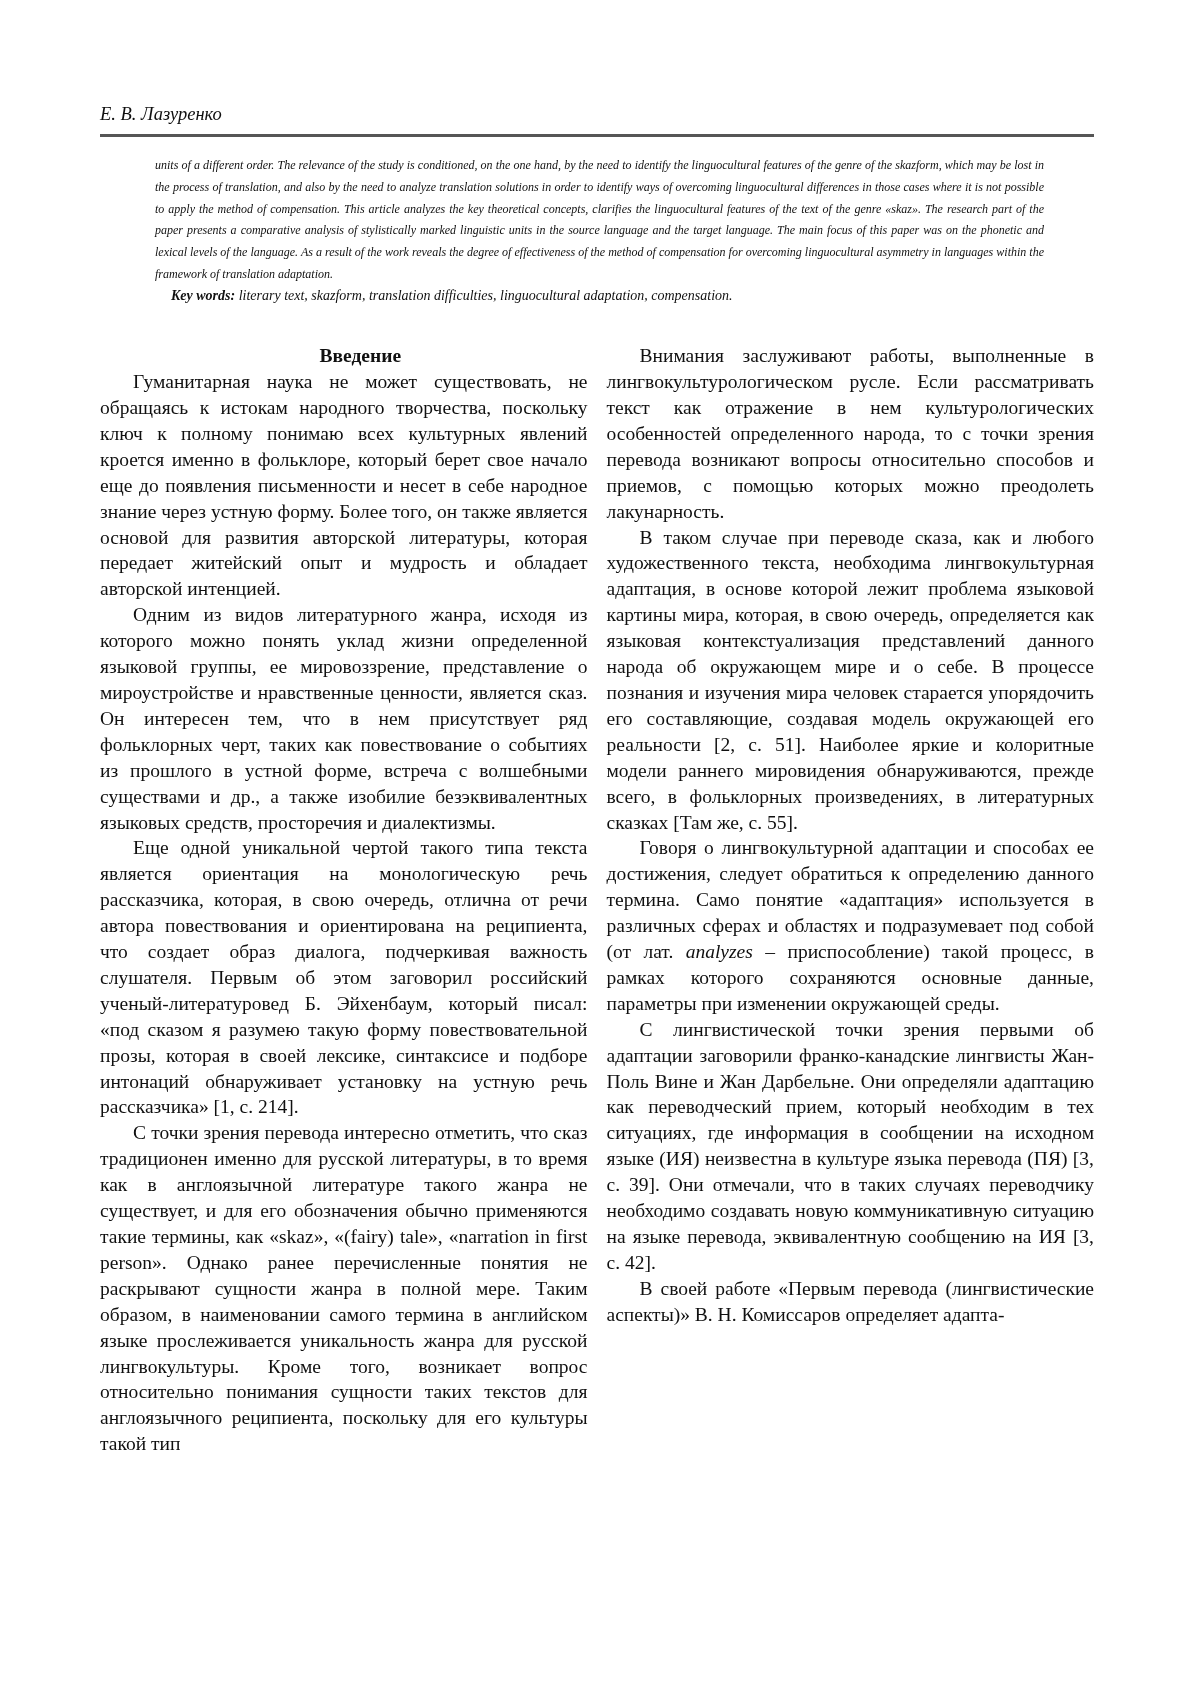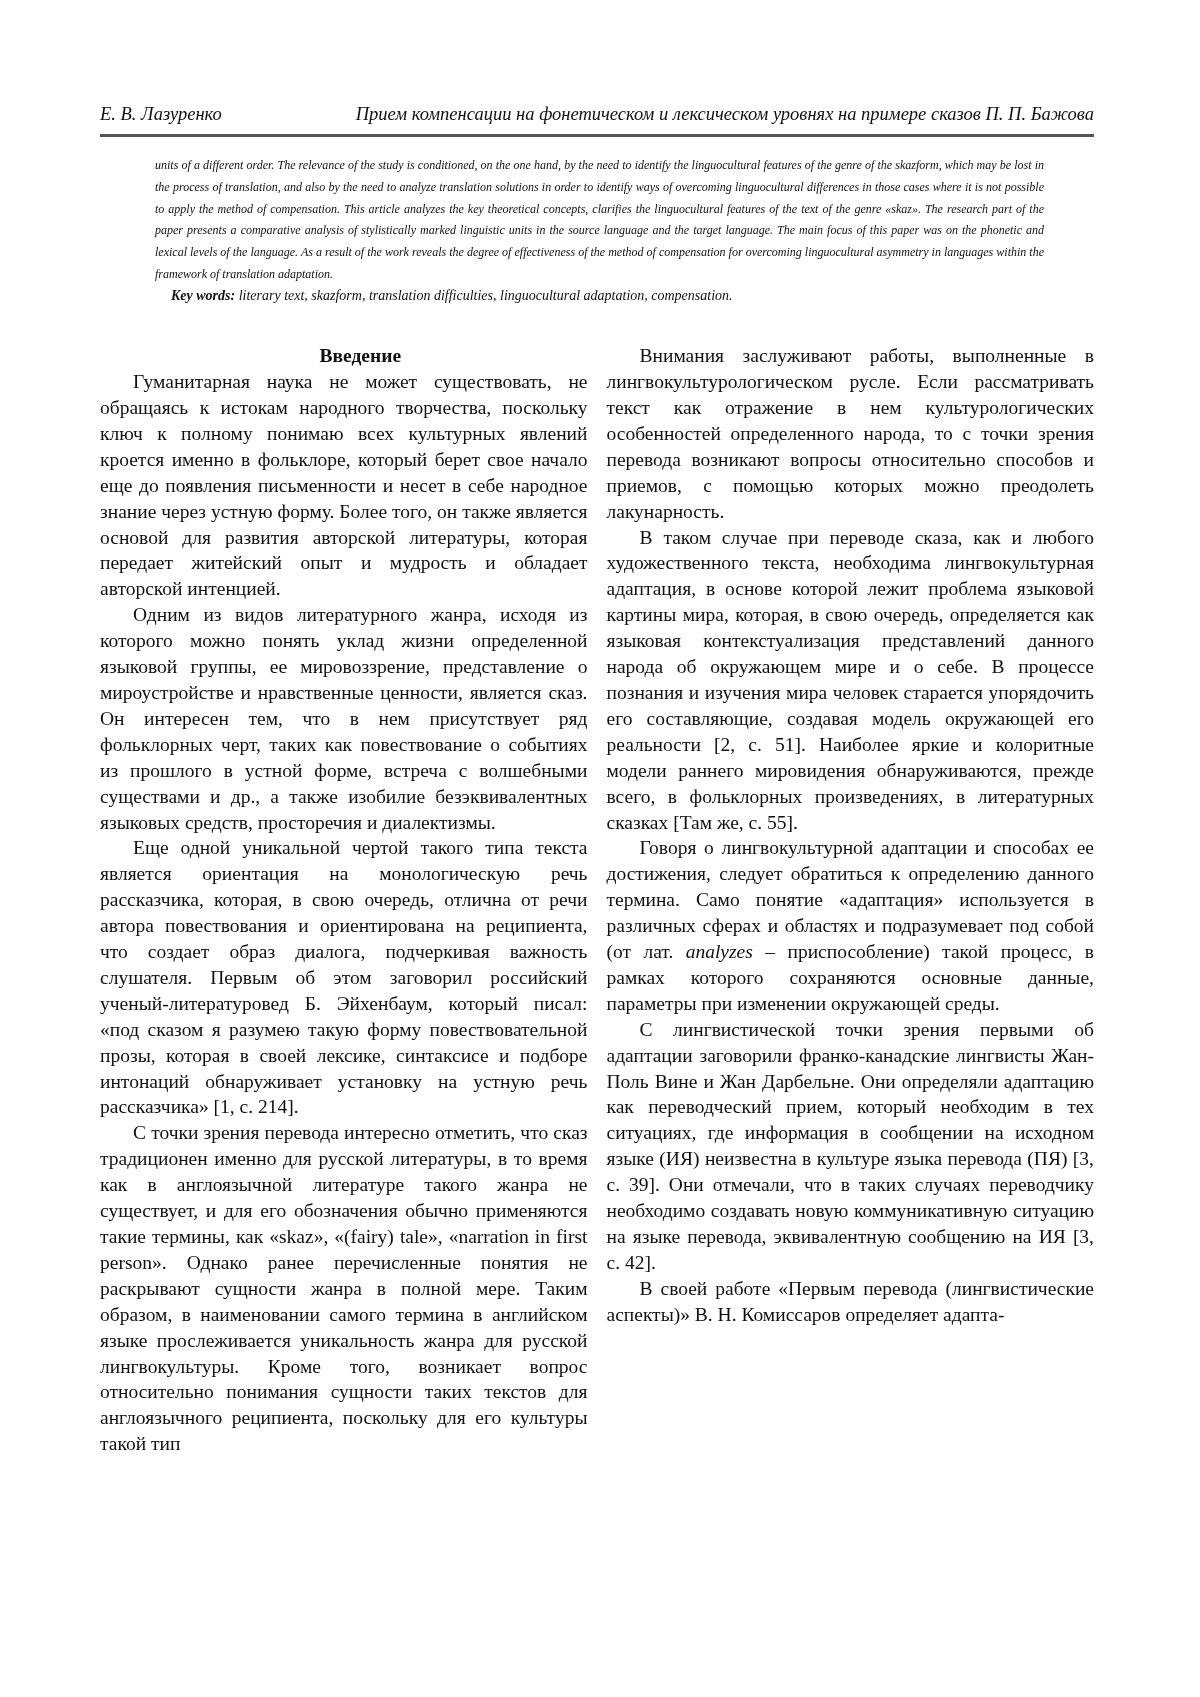--- a/index.html
+++ b/index.html
@@ -86,21 +86,20 @@
   .footer .page-number { width: 64px; flex: 0 0 auto; }
   .footer .journal { flex: 1 1 auto; text-align: center; letter-spacing: 0.2px; font-weight: bold; }
 </style>
 </head>
 <body>
 
 <div class="page">
 
   <div class="running-header">
     <span class="author">Е. В. Лазуренко</span>
-    <span class="title">Прием компенсации на фонетическом и лексическом уровнях на примере сказов П. П. Бажова</span>
   </div>
   <hr class="header-rule">
 
   <p class="abstract">units of a different order. The relevance of the study is conditioned, on the one hand, by the need to identify the linguocultural features of the genre of the skazform, which may be lost in the process of translation, and also by the need to analyze translation solutions in order to identify ways of overcoming linguocultural differences in those cases where it is not possible to apply the method of compensation. This article analyzes the key theoretical concepts, clarifies the linguocultural features of the text of the genre «skaz». The research part of the paper presents a comparative analysis of stylistically marked linguistic units in the source language and the target language. The main focus of this paper was on the phonetic and lexical levels of the language. As a result of the work reveals the degree of effectiveness of the method of compensation for overcoming linguocultural asymmetry in languages within the framework of translation adaptation.</p>
   <p class="keywords"><span class="kw-label">Key words:</span><span> literary text, skazform, translation difficulties, linguocultural adaptation, compensation.</span></p>
 
   <div class="body-cols">
     <div class="col" lang="ru">
       <p class="para section-heading">Введение</p>
       <div>

